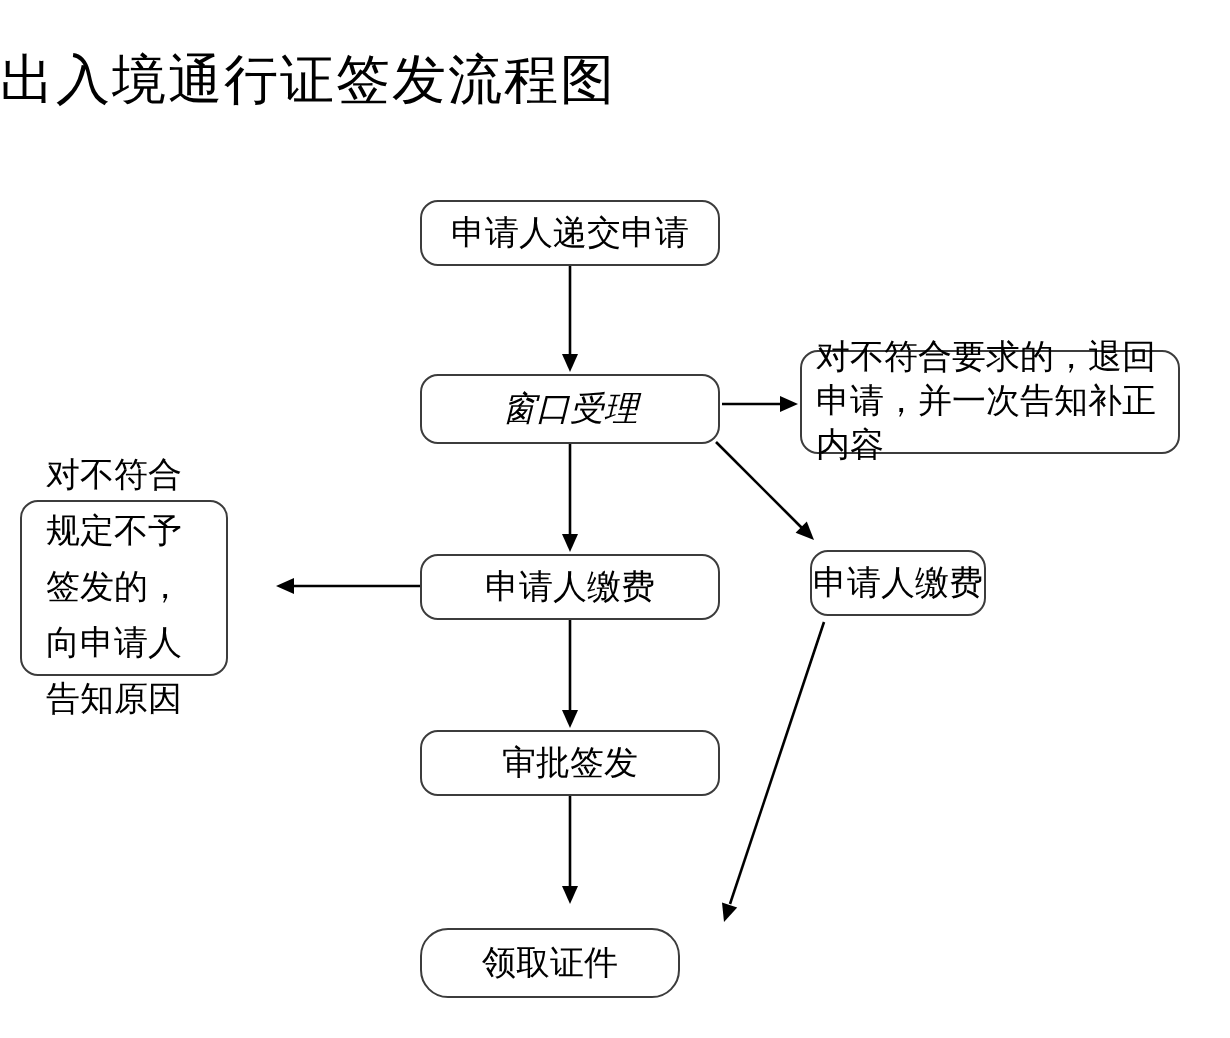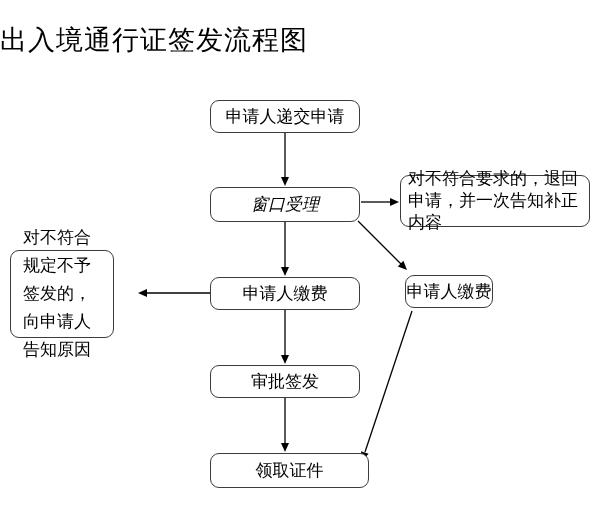--- a/index.html
+++ b/index.html
@@ -43,21 +43,21 @@
     align-items: center;
     justify-content: center;
     font-size: 17px;
     line-height: 20px;
     text-align: center;
   }
   .node-submit  { left: 210px; top: 100px; width: 150px; height: 33px; }
   .node-window  { left: 210px; top: 187px; width: 150px; height: 35px; font-style: italic; }
   .node-approve { left: 210px; top: 277px; width: 150px; height: 33px; }
   .node-produce { left: 210px; top: 365px; width: 150px; height: 33px; }
-  .node-collect { left: 210px; top: 453px; width: 159px; height: 35px; }
+  .node-collect { left: 210px; top: 464px; width: 130px; height: 35px; border-radius: 14px; }
   .node-pay     { left: 405px; top: 275px; width: 88px; height: 33px; }
   .node-return  {
     left: 400px; top: 175px; width: 190px; height: 52px;
     padding: 0 7px; text-align: left; line-height: 22px;
     justify-content: flex-start;
   }
   .node-refuse  {
     left: 10px; top: 250px; width: 104px; height: 88px;
     padding: 0 12px; text-align: left; line-height: 28px;
     justify-content: flex-start;

